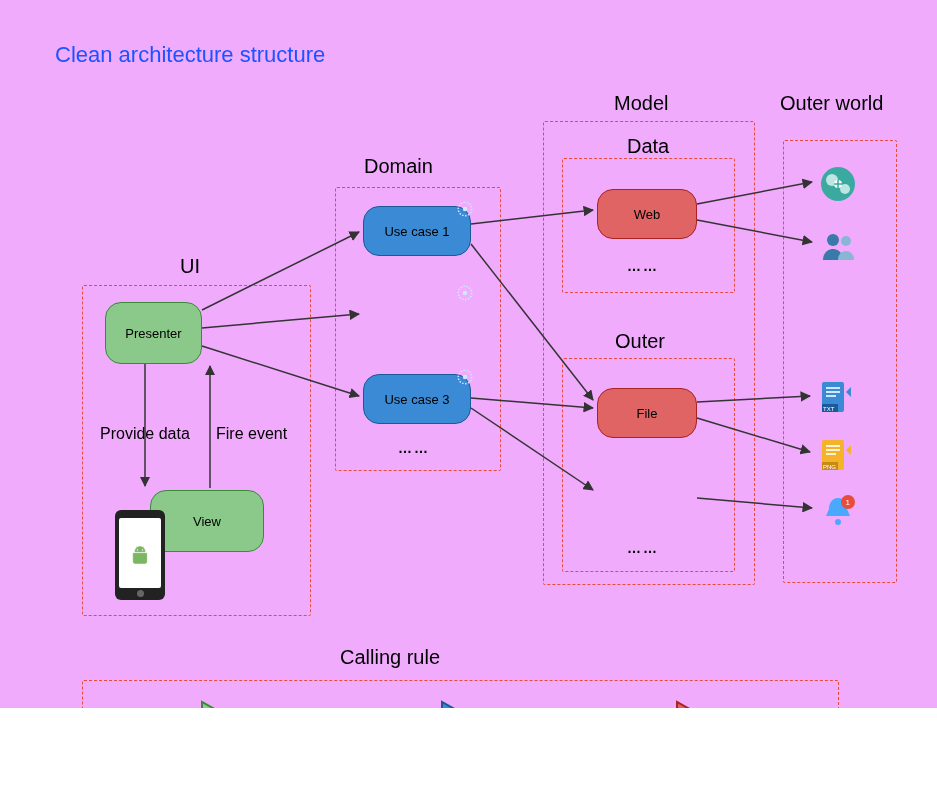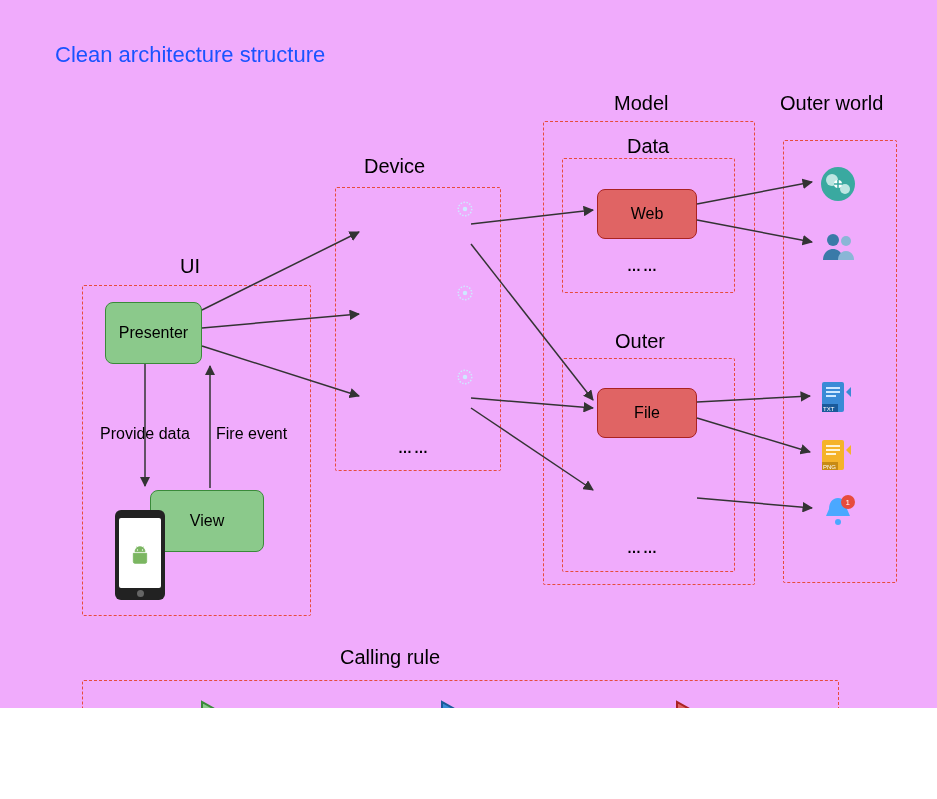--- a/index.html
+++ b/index.html
@@ -3,21 +3,21 @@
 <meta charset="utf-8">
 <style>
   html,body{margin:0;padding:0;background:#fff;font-family:Arial,Helvetica,sans-serif}
   .canvas{position:relative;width:937px;height:708px;background:#f0abfc}
   .title{position:absolute;color:#1a53ff;font-size:22px}
   .section-label{position:absolute;font-size:20px;color:#000}
   .sub-label{position:absolute;font-size:20px;color:#000}
   .edge-label{position:absolute;font-size:16px;color:#000}
   .ellipsis{position:absolute;font-size:14px;color:#000;letter-spacing:2px;font-weight:bold}
   .dashed-box{position:absolute;border:1.5px dashed #e74c3c;border-radius:2px;background:transparent}
-  .node{position:absolute;border-radius:8px;display:flex;align-items:center;justify-content:center;font-size:16px;color:#000}
+  .node{position:absolute;border-radius:16px;display:flex;align-items:center;justify-content:center;font-size:13px;color:#000}
   .green-node{background:#8bc98b;border:1.5px solid #3a8a3a}
   .blue-node{background:#3a8ad6;border:1.5px solid #1a5a9a}
   .red-node{background:#e06464;border:1.5px solid #aa2222}
   .gear{position:absolute;width:18px;height:18px}
   .gear svg{width:100%;height:100%}
   .phone{position:absolute;width:50px;height:90px;background:#222;border-radius:6px}
   .phone::before{content:"";position:absolute;left:4px;right:4px;top:8px;bottom:12px;background:#fff;border-radius:2px}
   .phone::after{content:"";position:absolute;left:50%;bottom:3px;width:7px;height:7px;margin-left:-3.5px;background:#666;border-radius:50%}
   .phone-droid{position:absolute;left:50%;top:50%;transform:translate(-50%,-50%);z-index:2}
   .outer-icon{position:absolute;width:40px;height:40px}
@@ -27,21 +27,21 @@
   .big-arrow svg{display:block}
 </style>
 </head>
 <body>
 
 <div class="canvas">
 
   <div class="title" style="left:55px;top:42px">Clean architecture structure</div>
 
   <div class="section-label" style="left:180px;top:255px">UI</div>
-  <div class="section-label" style="left:364px;top:155px">Device</div>
+  <div class="section-label" style="left:364px;top:155px">Domain</div>
   <div class="section-label" style="left:614px;top:92px">Model</div>
   <div class="section-label" style="left:780px;top:92px">Outer world</div>
   <div class="sub-label" style="left:627px;top:135px">Data</div>
   <div class="sub-label" style="left:615px;top:330px">Outer</div>
 
   <div class="dashed-box" style="left:82px;top:285px;width:227px;height:329px"></div>
   <div class="dashed-box" style="left:335px;top:187px;width:164px;height:282px"></div>
   <div class="dashed-box" style="left:543px;top:121px;width:210px;height:462px"></div>
   <div class="dashed-box" style="left:562px;top:158px;width:171px;height:133px"></div>
   <div class="dashed-box" style="left:562px;top:358px;width:171px;height:212px"></div>
@@ -54,20 +54,22 @@
     <svg class="phone-droid" width="20" height="22" viewBox="0 0 24 24">
       <path fill="#7bb661" d="M6 8a6 6 0 0 1 12 0H6zm-2 2h16v10a2 2 0 0 1-2 2H6a2 2 0 0 1-2-2V10zM9 4l-1-2m7 2 1-2" stroke="#7bb661" stroke-width="1"></path>
       <circle cx="9" cy="6" r="0.8" fill="#fff"></circle>
         <circle cx="15" cy="6" r="0.8" fill="#fff"></circle>
     </svg>
   </div>
 
   <div class="edge-label" style="left:100px;top:425px">Provide data</div>
   <div class="edge-label" style="left:216px;top:425px">Fire event</div>
 
+  <div class="node blue-node" style="left:363px;top:206px;width:106px;height:48px">Use case 1</div>
+  <div class="node blue-node" style="left:363px;top:374px;width:106px;height:48px">Use case 3</div>
   <div class="ellipsis" style="left:398px;top:440px">……</div>
 
   <div class="gear" style="left:456px;top:200px">
     <svg viewBox="0 0 24 24">
         <circle cx="12" cy="12" r="9" fill="none" stroke="#cfe8ff" stroke-width="2" stroke-dasharray="2 2"></circle>
         <circle cx="12" cy="12" r="3" fill="#cfe8ff"></circle>
       </svg>
   </div>
   <div class="gear" style="left:456px;top:284px">
     <svg viewBox="0 0 24 24">

